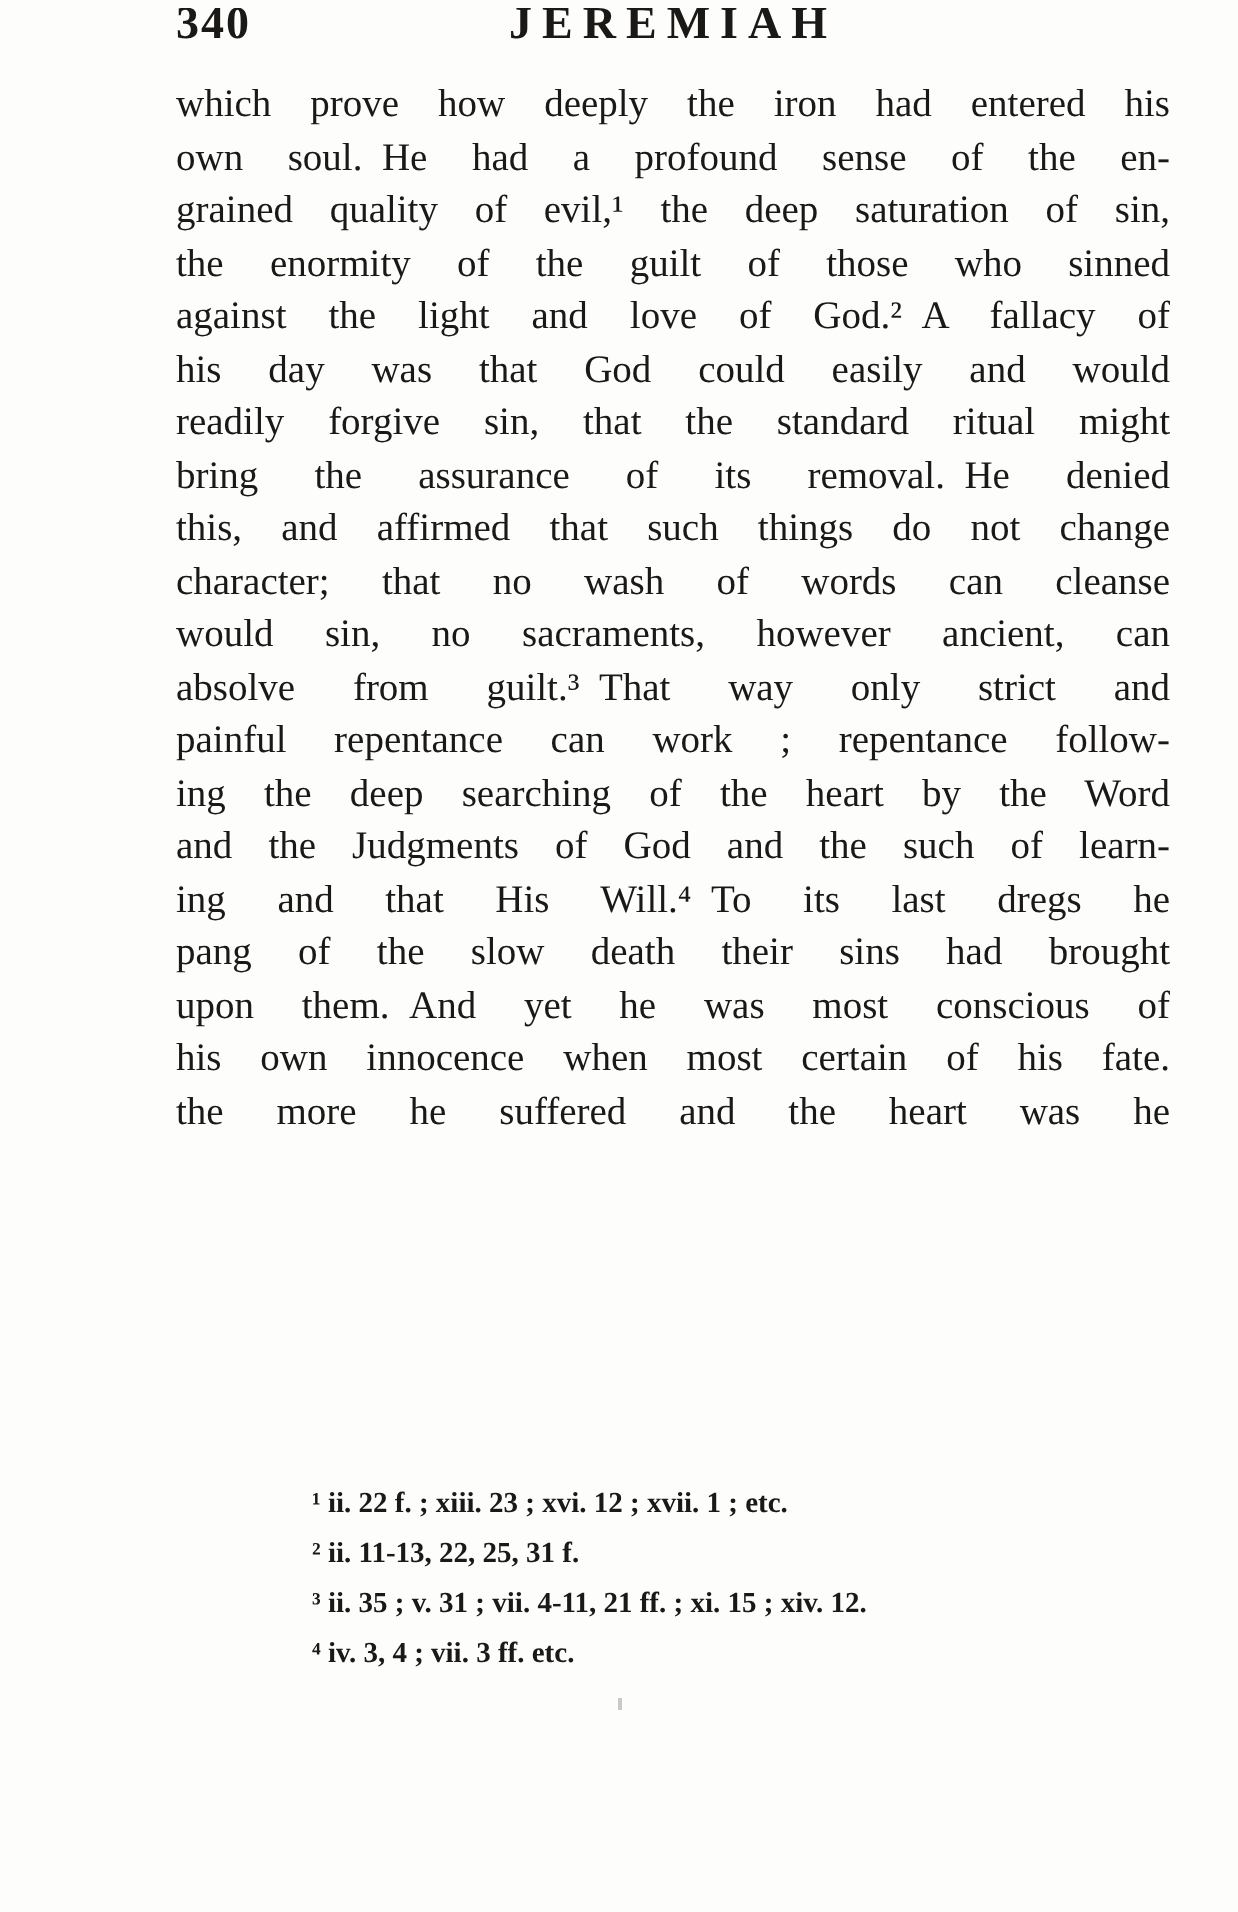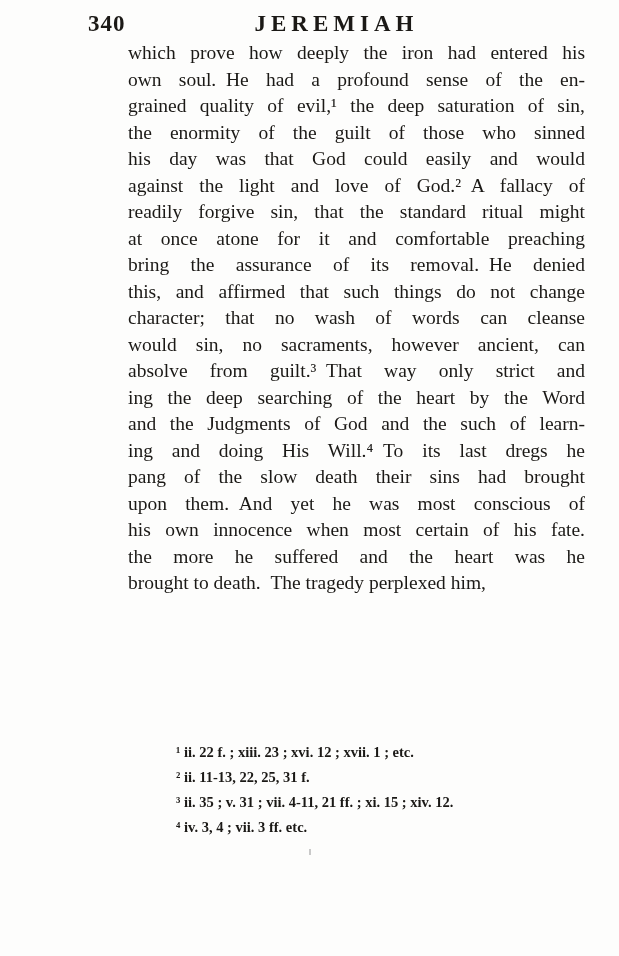--- a/index.html
+++ b/index.html
@@ -11,21 +11,21 @@
     position: relative;
     width: 619px;
     height: 956px;
     background: #fdfdfc;
     color: #1b1916;
     overflow: hidden;
   }
   
   .header {
     position: absolute;
-    top: 16px;
+    top: 4px;
     left: 88px;
     width: 497px;
     height: 24px;
     overflow: hidden;
     text-align: center;
   }
   .page-number {
     position: absolute;
     left: 0;
     margin-top: -8px;
@@ -52,30 +52,29 @@
     left: 88px;
     width: 497px;
     font-size: 19.5px;
   }
   .line {
     height: 26.5px;
     line-height: 26.5px;
     text-align: justify;
     text-align-last: justify;
     overflow: hidden;
-    margin-left: 40px;
   }
   .line.last {
     text-align-last: left;
   }
   
   .footnotes {
     position: absolute;
     top: 740px;
-    left: 176px;
+    left: 156px;
     width: 420px;
     font-size: 14.5px;
     font-weight: 600;
   }
   .fn-line {
     height: 25px;
     line-height: 25px;
     white-space: nowrap;
   }
   
@@ -96,37 +95,36 @@
   <div class="header">
     <span class="page-number">340</span>
     <span class="page-title">JEREMIAH</span>
   </div>
 
   <div class="body-text">
     <div class="line">which prove how deeply the iron had entered his</div>
     <div class="line">own soul. He had a profound sense of the en-</div>
     <div class="line">grained quality of evil,¹ the deep saturation of sin,</div>
     <div class="line">the enormity of the guilt of those who sinned</div>
+    <div class="line">against the light and love of God.² A fallacy of</div>
     <div class="line">his day was that God could easily and would</div>
-    <div class="line">against the light and love of God.² A fallacy of</div>
     <div class="line">readily forgive sin, that the standard ritual might</div>
-    <div class="line">at once atone for it and comfortable preaching</div>
     <div class="line">bring the assurance of its removal. He denied</div>
     <div class="line">this, and affirmed that such things do not change</div>
     <div class="line">character; that no wash of words can cleanse</div>
     <div class="line">would sin, no sacraments, however ancient, can</div>
     <div class="line">absolve from guilt.³ That way only strict and</div>
+    <div class="line">painful repentance can work ; repentance follow-</div>
     <div class="line">ing the deep searching of the heart by the Word</div>
     <div class="line">and the Judgments of God and the such of learn-</div>
-    <div class="line">ing and doing His Will.⁴ To its last dregs he</div>
+    <div class="line">ing and that His Will.⁴ To its last dregs he</div>
     <div class="line">pang of the slow death their sins had brought</div>
     <div class="line">upon them. And yet he was most conscious of</div>
     <div class="line">his own innocence when most certain of his fate.</div>
     <div class="line">the more he suffered and the heart was he</div>
-    <div class="line last">brought to death. The tragedy perplexed him,</div>
   </div>
 
   <div class="footnotes">
     <div class="fn-line">¹ ii. 22 f. ; xiii. 23 ; xvi. 12 ; xvii. 1 ; etc.</div>
     <div class="fn-line">² ii. 11-13, 22, 25, 31 f.</div>
     <div class="fn-line">³ ii. 35 ; v. 31 ; vii. 4-11, 21 ff. ; xi. 15 ; xiv. 12.</div>
     <div class="fn-line">⁴ iv. 3, 4 ; vii. 3 ff. etc.</div>
   </div>
 
   <div class="scan-speck"></div>

